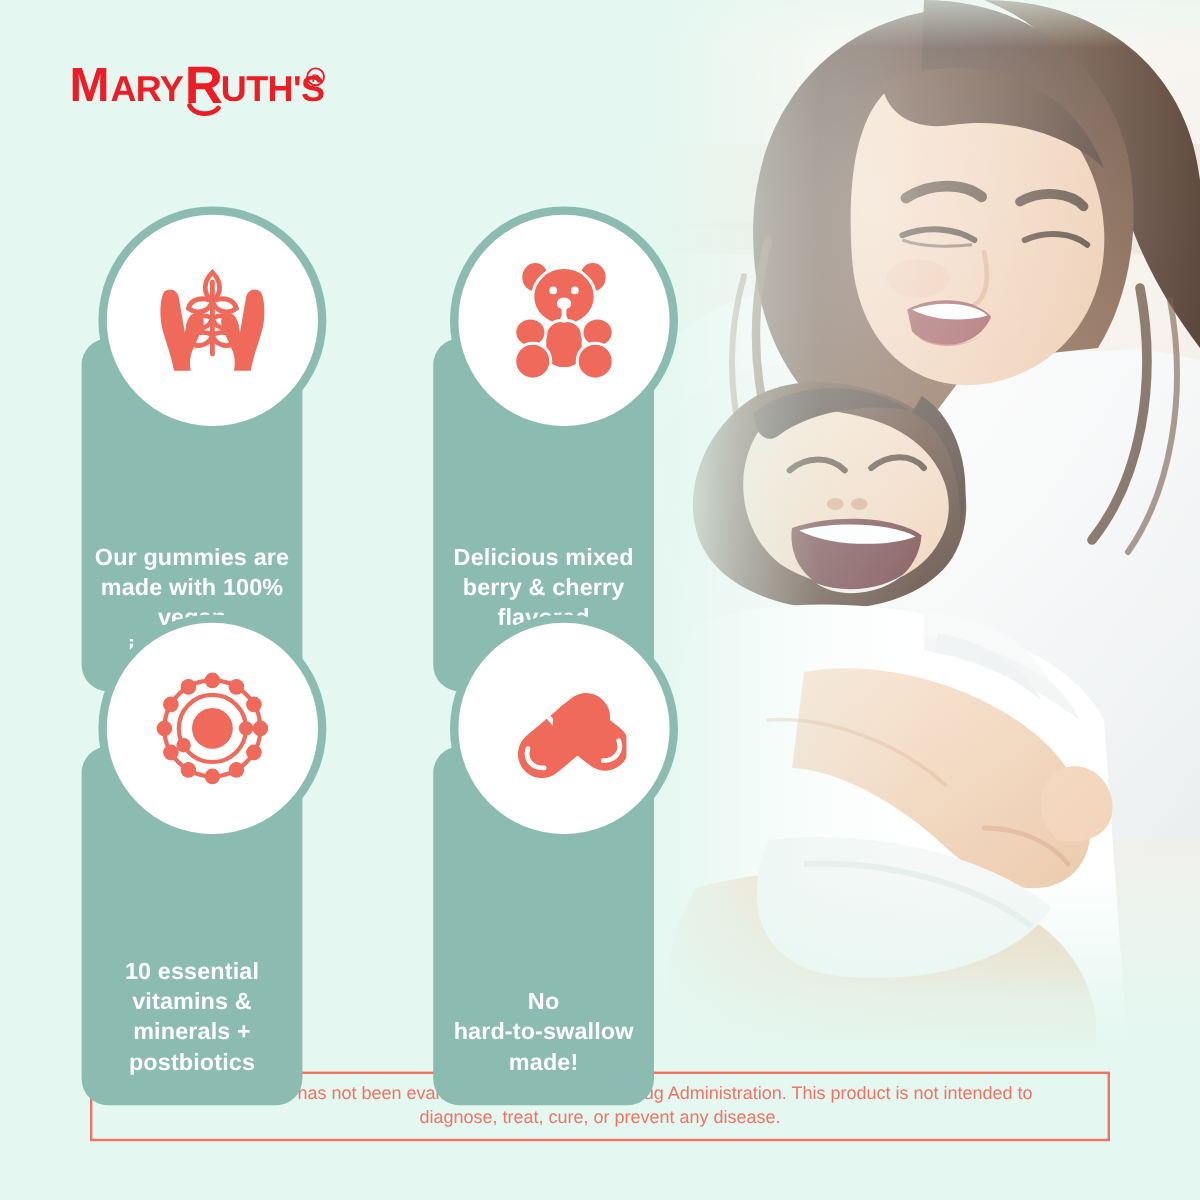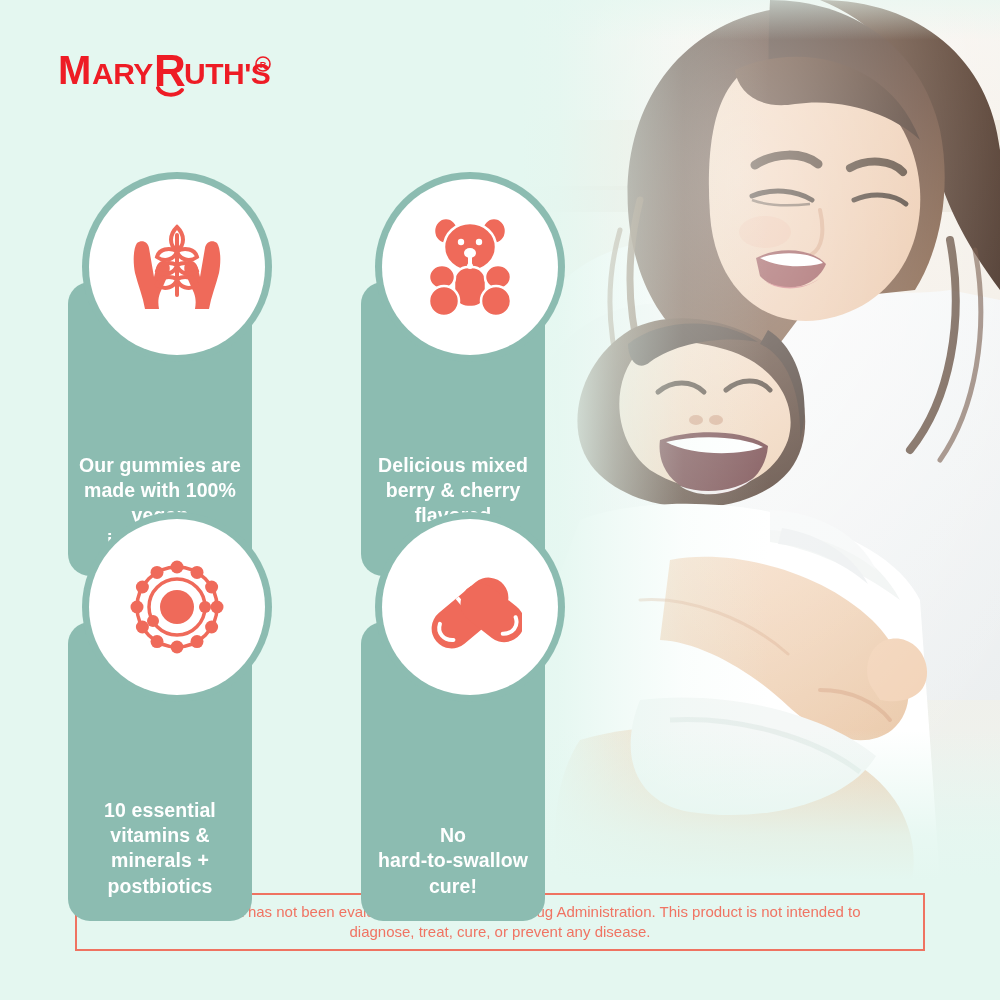--- a/index.html
+++ b/index.html
@@ -402,21 +402,21 @@
         </svg>
       </span>
     </div>
   </div>
 
   <div class="card" id="card-pills">
     <div class="card-dome"></div>
     <div class="card-body">
       <div class="card-text">No
 hard-to-swallow
-cure!</div>
+made!</div>
     </div>
     <div class="card-circle">
       <span>
         <svg width="104" height="100" viewBox="0 0 104 100" xmlns="http://www.w3.org/2000/svg" aria-hidden="true">
 
           <g transform="rotate(-40 52 56)">
             <rect x="8" y="36" width="88" height="40" rx="20" fill="#ef6a5a"></rect>
             <path d="M52 36 L 52 76" stroke="#ffffff" stroke-width="4"></path>
             <path d="M22 66 C 14 60, 14 50, 22 45" stroke="#ffffff" stroke-width="4" fill="none" stroke-linecap="round"></path>
           </g>

